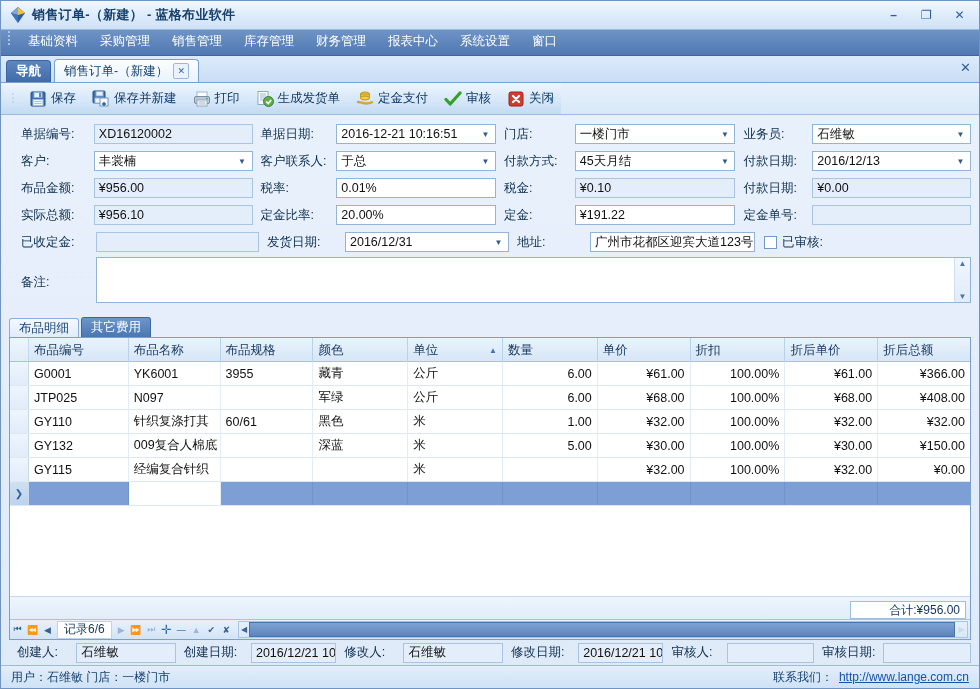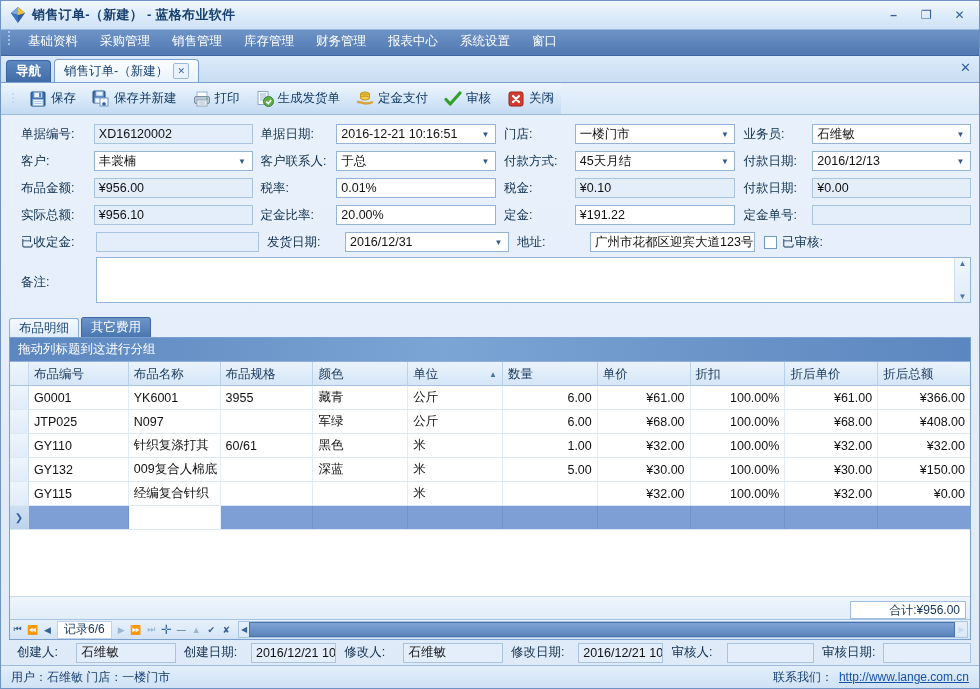--- a/index.html
+++ b/index.html
@@ -464,21 +464,20 @@
     <div class="dtab">
       <span>布品明细</span>
     </div>
     <div class="dtab active">
       <span>其它费用</span>
     </div>
   </div>
 
   <div class="gridwrap">
 
-    <div class="groupbar">拖动列标题到这进行分组</div>
 
     <div class="ghead">
       <div class="ind"></div>
       <div class="gh" style="width:100px">
           <span>布品编号</span>
         </div>
       <div class="gh" style="width:92px">
           <span>布品名称</span>
         </div>
       <div class="gh" style="width:93px">

